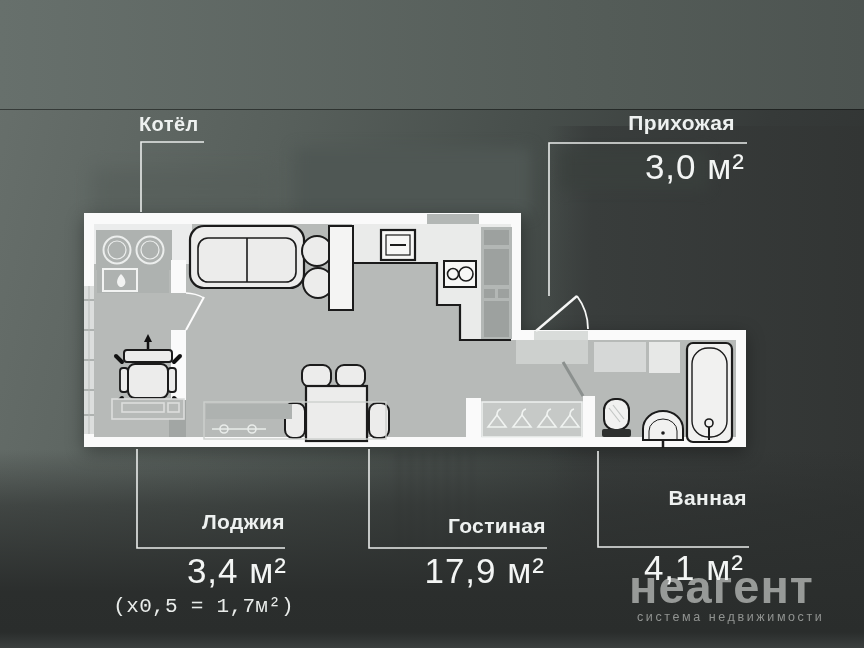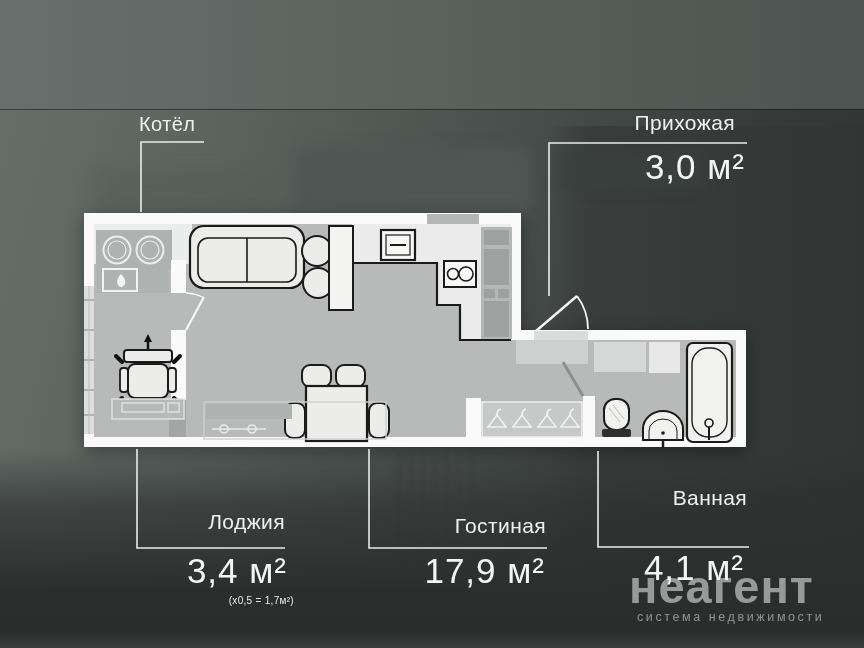--- a/index.html
+++ b/index.html
@@ -20,23 +20,23 @@
   .bg-bottom{left:0;top:450px;width:864px;height:198px;
     background:linear-gradient(to bottom,rgba(43,46,45,0) 0%,rgba(43,46,45,.6) 28%,#2b2e2d 72%,#2a2d2c 92%,#3b3f3e 100%);}
   .blob{position:absolute;border-radius:2px;}
   .blob1{left:295px;top:148px;width:235px;height:66px;background:#4f5754;filter:blur(7px);}
   .blob2{left:92px;top:168px;width:188px;height:48px;background:#565e5a;filter:blur(9px);opacity:.65;}
   .blob3{left:560px;top:150px;width:148px;height:40px;background:#3a403d;filter:blur(7px);opacity:.8;}
   .blob4{left:390px;top:452px;width:86px;height:102px;opacity:.45;filter:blur(3px);
     background:repeating-linear-gradient(90deg,#4c514f 0 6px,#3d4240 6px 12px);}
   .plan-svg{position:absolute;left:0;top:0;z-index:3;}
   .lbl{position:absolute;z-index:5;color:#eef1f0;white-space:nowrap;}
-  .lbl-name{font-size:21px;letter-spacing:.4px;}
+  .lbl-name{font-size:21px;letter-spacing:.4px;font-weight:bold;}
   .lbl-area{font-size:35px;letter-spacing:1px;color:#f3f5f4;}
-  .lbl-note{font-size:10px;letter-spacing:.3px;color:#e9ecea;}
+  .lbl-note{font-size:21px;letter-spacing:.3px;color:#e9ecea;font-family:Liberation Mono, monospace;}
   .wm{position:absolute;z-index:4;color:rgba(176,178,176,.82);}
   .wm-brand{left:629px;top:563px;font-size:47px;font-weight:700;letter-spacing:1px;line-height:1;text-align:center;}
   .wm-tagline{left:637px;top:610px;font-size:12.5px;letter-spacing:2.6px;color:rgba(170,172,170,.8);}
 </style>
 </head>
 <body>
 
 <div class="scene">
 
   <div class="bg bg-top"></div>

